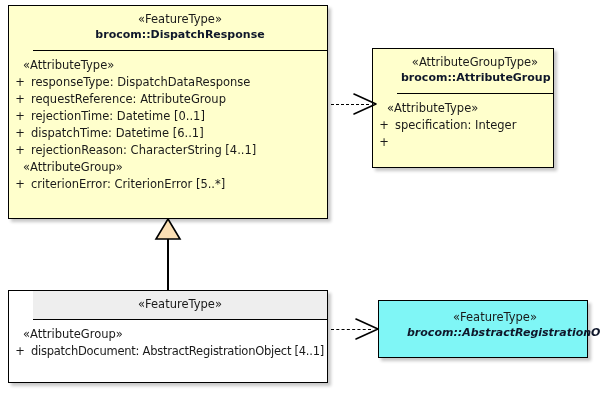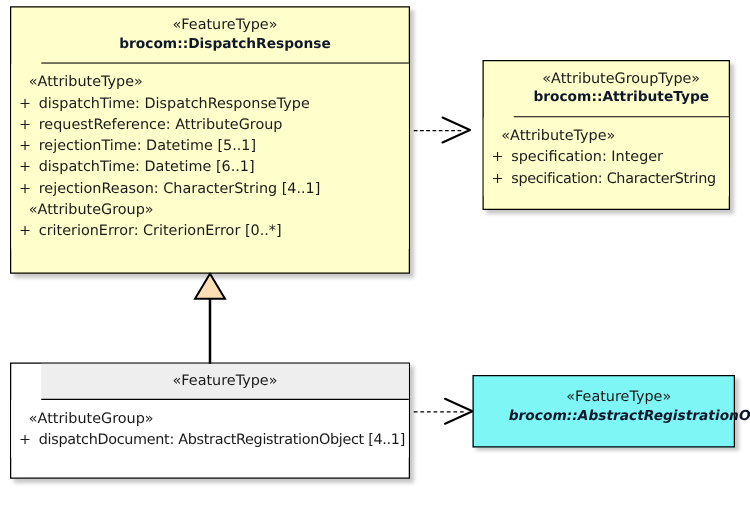--- a/index.html
+++ b/index.html
@@ -85,21 +85,21 @@
   .squeeze {
     letter-spacing: -0.25px;
   }
 
   
   #box-dispatch-response {
     left: 8px;  top: 5px;   width: 320px; height: 214px;
     background: #ffffcc;
   }
   #box-criterion-error {
-    left: 386px; top: 48px; width: 198px; height: 120px;
+    left: 372px; top: 48px; width: 182px; height: 120px;
     background: #ffffcc;
   }
   #box-dispatch-data-response {
     left: 8px;  top: 290px; width: 320px; height: 93px;
     background: #ffffff;
   }
   #box-dispatch-data-response .uml-header {
     background: #eeeeee;
   }
   #box-abstract-registration-object {
@@ -141,62 +141,61 @@
     <div class="uml-header ruled">
       <div class="stereotype">«FeatureType»</div>
       <div class="classname">brocom::DispatchResponse</div>
     </div>
     <div class="uml-body">
 
       <div class="group-label">«AttributeType»</div>
 
       <div class="attr-row">
         <span class="attr-vis">+</span>
-        <span class="attr-text">dispatchTime: DispatchResponseType</span>
+        <span class="attr-text">responseType: DispatchDataResponse</span>
       </div>
       <div class="attr-row">
         <span class="attr-vis">+</span>
         <span class="attr-text">requestReference: AttributeGroup</span>
       </div>
       <div class="attr-row">
         <span class="attr-vis">+</span>
-        <span class="attr-text">rejectionTime: Datetime [5..1]</span>
+        <span class="attr-text">rejectionTime: Datetime [0..1]</span>
       </div>
       <div class="attr-row">
         <span class="attr-vis">+</span>
         <span class="attr-text">dispatchTime: Datetime [6..1]</span>
       </div>
       <div class="attr-row">
         <span class="attr-vis">+</span>
         <span class="attr-text">rejectionReason: CharacterString [4..1]</span>
       </div>
 
       <div class="group-label">«AttributeGroup»</div>
 
       <div class="attr-row">
         <span class="attr-vis">+</span>
-        <span class="attr-text">criterionError: CriterionError [0..*]</span>
+        <span class="attr-text">criterionError: CriterionError [5..*]</span>
       </div>
     </div>
   </div>
 
   <div class="uml-class" id="box-criterion-error">
     <div class="uml-header ruled">
       <div class="stereotype">«AttributeGroupType»</div>
-      <div class="classname">brocom::AttributeType</div>
+      <div class="classname">brocom::AttributeGroup</div>
     </div>
     <div class="uml-body">
       <div class="group-label">«AttributeType»</div>
       <div class="attr-row">
         <span class="attr-vis">+</span>
         <span class="attr-text">specification: Integer</span>
       </div>
       <div class="attr-row">
         <span class="attr-vis">+</span>
-        <span class="attr-text squeeze">specification: CharacterString</span>
       </div>
     </div>
   </div>
 
   <div class="uml-class" id="box-dispatch-data-response">
     <div class="uml-header ruled">
       <div class="stereotype">«FeatureType»</div>
     </div>
     <div class="uml-body">
       <div class="group-label">«AttributeGroup»</div>

